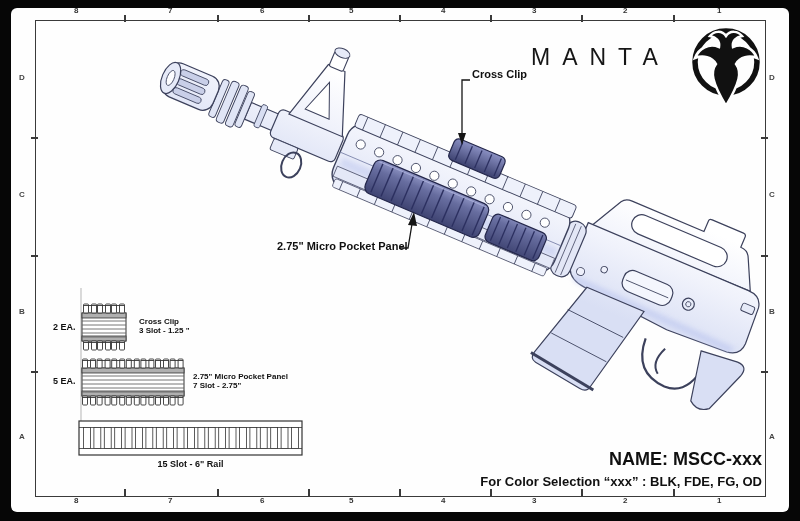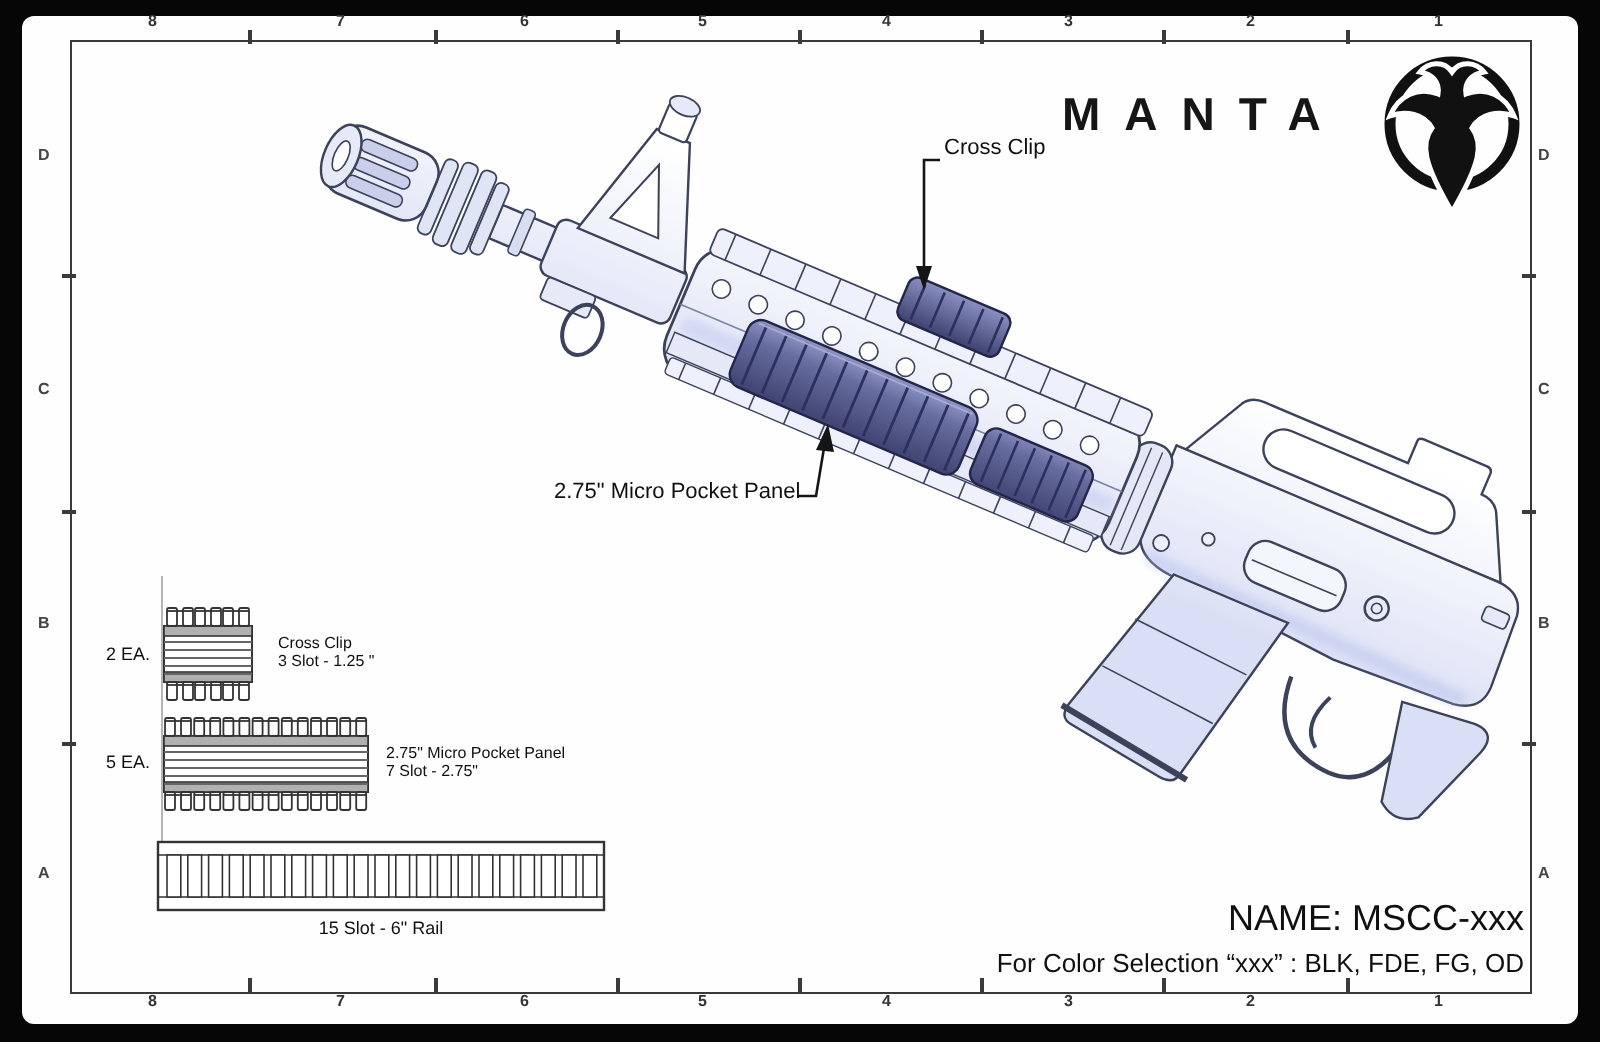--- a/index.html
+++ b/index.html
@@ -5,22 +5,22 @@
   html,body{margin:0;padding:0;background:#060606;}
   #stage{position:relative;width:800px;height:521px;background:#060606;overflow:hidden;
          font-family:"Liberation Sans","DejaVu Sans",sans-serif;}
   #sheet{position:absolute;left:11px;top:8px;width:778px;height:504px;background:#fefefe;border-radius:6px;}
   #inner-border{position:absolute;left:35px;top:20px;width:729px;height:475px;border:1.6px solid #3a3a3a;}
   .ruler-num{position:absolute;font-size:8px;color:#333;font-weight:bold;}
   .ruler-letter{position:absolute;font-size:8px;color:#444;font-weight:bold;}
   .tick-v{position:absolute;width:1.6px;height:7px;background:#3a3a3a;}
   .tick-h{position:absolute;width:7px;height:1.6px;background:#3a3a3a;}
   svg#drawing{position:absolute;left:0;top:0;}
-  .lbl{position:absolute;font-weight:normal;color:#101010;white-space:nowrap;}
-  #manta-text{position:absolute;left:531px;top:44px;font-size:23px;font-weight:bold;
+  .lbl{position:absolute;font-weight:bold;color:#101010;white-space:nowrap;}
+  #manta-text{position:absolute;left:531px;top:44px;font-size:23px;font-weight:normal;
               letter-spacing:12px;color:#161616;}
   #manta-logo{position:absolute;left:687px;top:26px;}
   #lbl-cross-clip{left:472px;top:68px;font-size:11px;}
   #lbl-micro{left:277px;top:240px;font-size:11px;}
   #q1{left:53px;top:322px;font-size:9px;}
   #q2{left:53px;top:376px;font-size:9px;}
   .part-note{font-size:8px;line-height:9px;}
   #p1note{left:139px;top:317px;}
   #p2note{left:193px;top:372px;}
   #p3name{left:79px;top:459px;width:223px;text-align:center;font-size:9px;}

